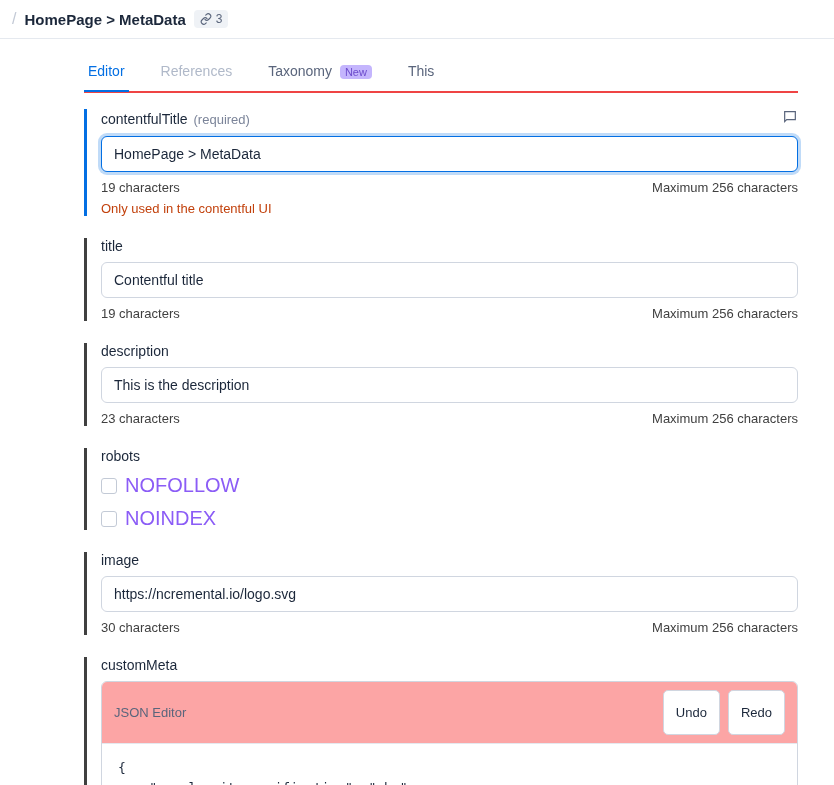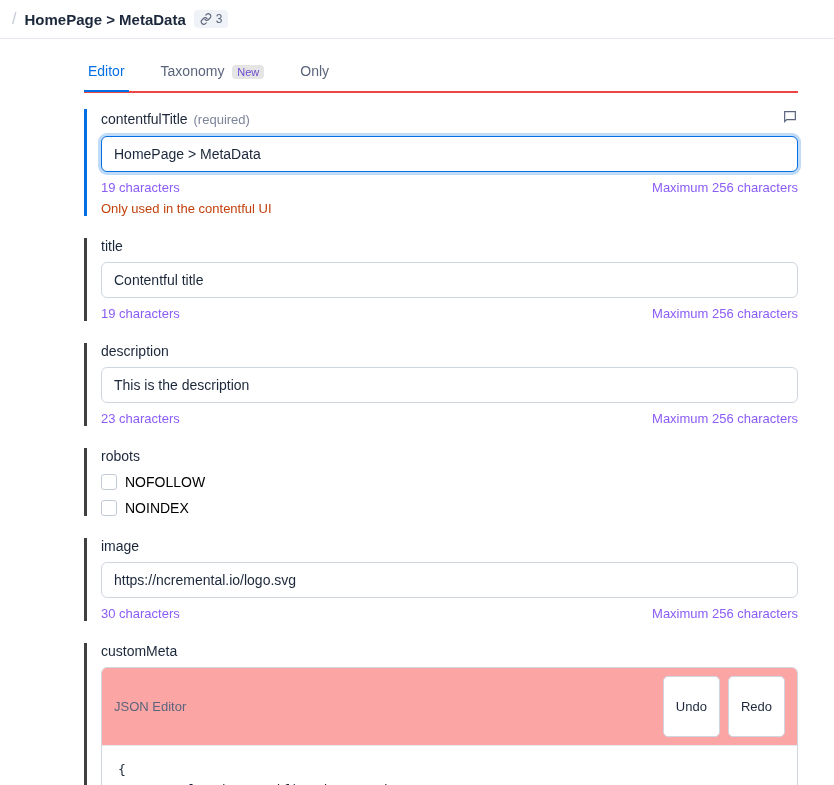--- a/index.html
+++ b/index.html
@@ -64,21 +64,21 @@
       content: "";
       position: absolute;
       left: 0; right: 0; bottom: -1px;
       height: 2px;
       background: #036fe3;
     }
     .tab.disabled {
       color: #b0b9c9;
     }
     .new-pill {
-      background: #e5e5e5;
+      background: #c4b5fd;
       color: #6c4bcc;
       font-size: 11px;
       border-radius: 4px;
       padding: 1px 5px;
       margin-left: 4px;
       font-weight: 500;
     }
     .field-block {
       border-left: 3px solid #404040;
       padding-left: 14px;
@@ -117,43 +117,43 @@
     .text-input.focused {
       border: 1px solid #036fe3;
       box-shadow: 0 0 0 3px rgba(3,111,227,0.25);
       outline: none;
     }
     .meta-row {
       display: flex;
       justify-content: space-between;
       margin-top: 8px;
       font-size: 13px;
-      color: #8b5cf6;
+      color: #404040;
     }
     .help-text {
       font-size: 13px;
       color: #c2410c;
       margin-top: 6px;
     }
     .checkbox-item {
       display: flex;
       align-items: center;
       gap: 8px;
       margin-top: 10px;
     }
     .checkbox-box {
       width: 16px;
       height: 16px;
       border: 1px solid #c3cad6;
       border-radius: 3px;
       background: #fff;
     }
     .checkbox-label {
-      font-size: 14px;
-      color: #000000;
+      font-size: 20px;
+      color: #8b5cf6;
     }
     .json-editor {
       border: 1px solid #d0d6e0;
       border-radius: 6px;
       overflow: hidden;
     }
     .json-toolbar {
       display: flex;
       justify-content: space-between;
       align-items: center;
@@ -166,21 +166,21 @@
       color: #5a657c;
     }
     .json-toolbar-actions {
       display: flex;
       gap: 8px;
     }
     .json-btn {
       border: 1px solid #d0d6e0;
       background: #fff;
       border-radius: 5px;
-      padding: 22px 12px;
+      padding: 14px 12px;
       font-size: 13px;
       color: #1b273a;
       cursor: pointer;
       font-family: inherit;
     }
     .json-code {
       font-family: ui-monospace, "SFMono-Regular", Menlo, Consolas, monospace;
       font-size: 13px;
       white-space: pre;
       padding: 14px 16px;
@@ -200,25 +200,26 @@
         <path d="M14 11a5 5 0 0 0-7.07 0l-3 3a5 5 0 0 0 7.07 7.07l1.5-1.5"></path>
       </svg>
     <span>3</span>
   </span>
 </div>
 
 <div class="content">
 
   <div class="tabs">
     <div class="tab active">Editor</div>
+    <div class="tab disabled">References</div>
     <div class="tab">
       <span>Taxonomy</span>
       <span class="new-pill">New</span>
     </div>
-    <div class="tab">Only</div>
+    <div class="tab">This</div>
   </div>
 
   <div class="field-block focused">
     <div class="field-label-row">
       <div>
         <span class="field-label">contentfulTitle</span>
         <span class="required-hint">(required)</span>
       </div>
       <span class="comment-icon">
         <svg width="16" height="16" viewBox="0 0 24 24" fill="none" stroke="currentColor" stroke-width="1.8">

